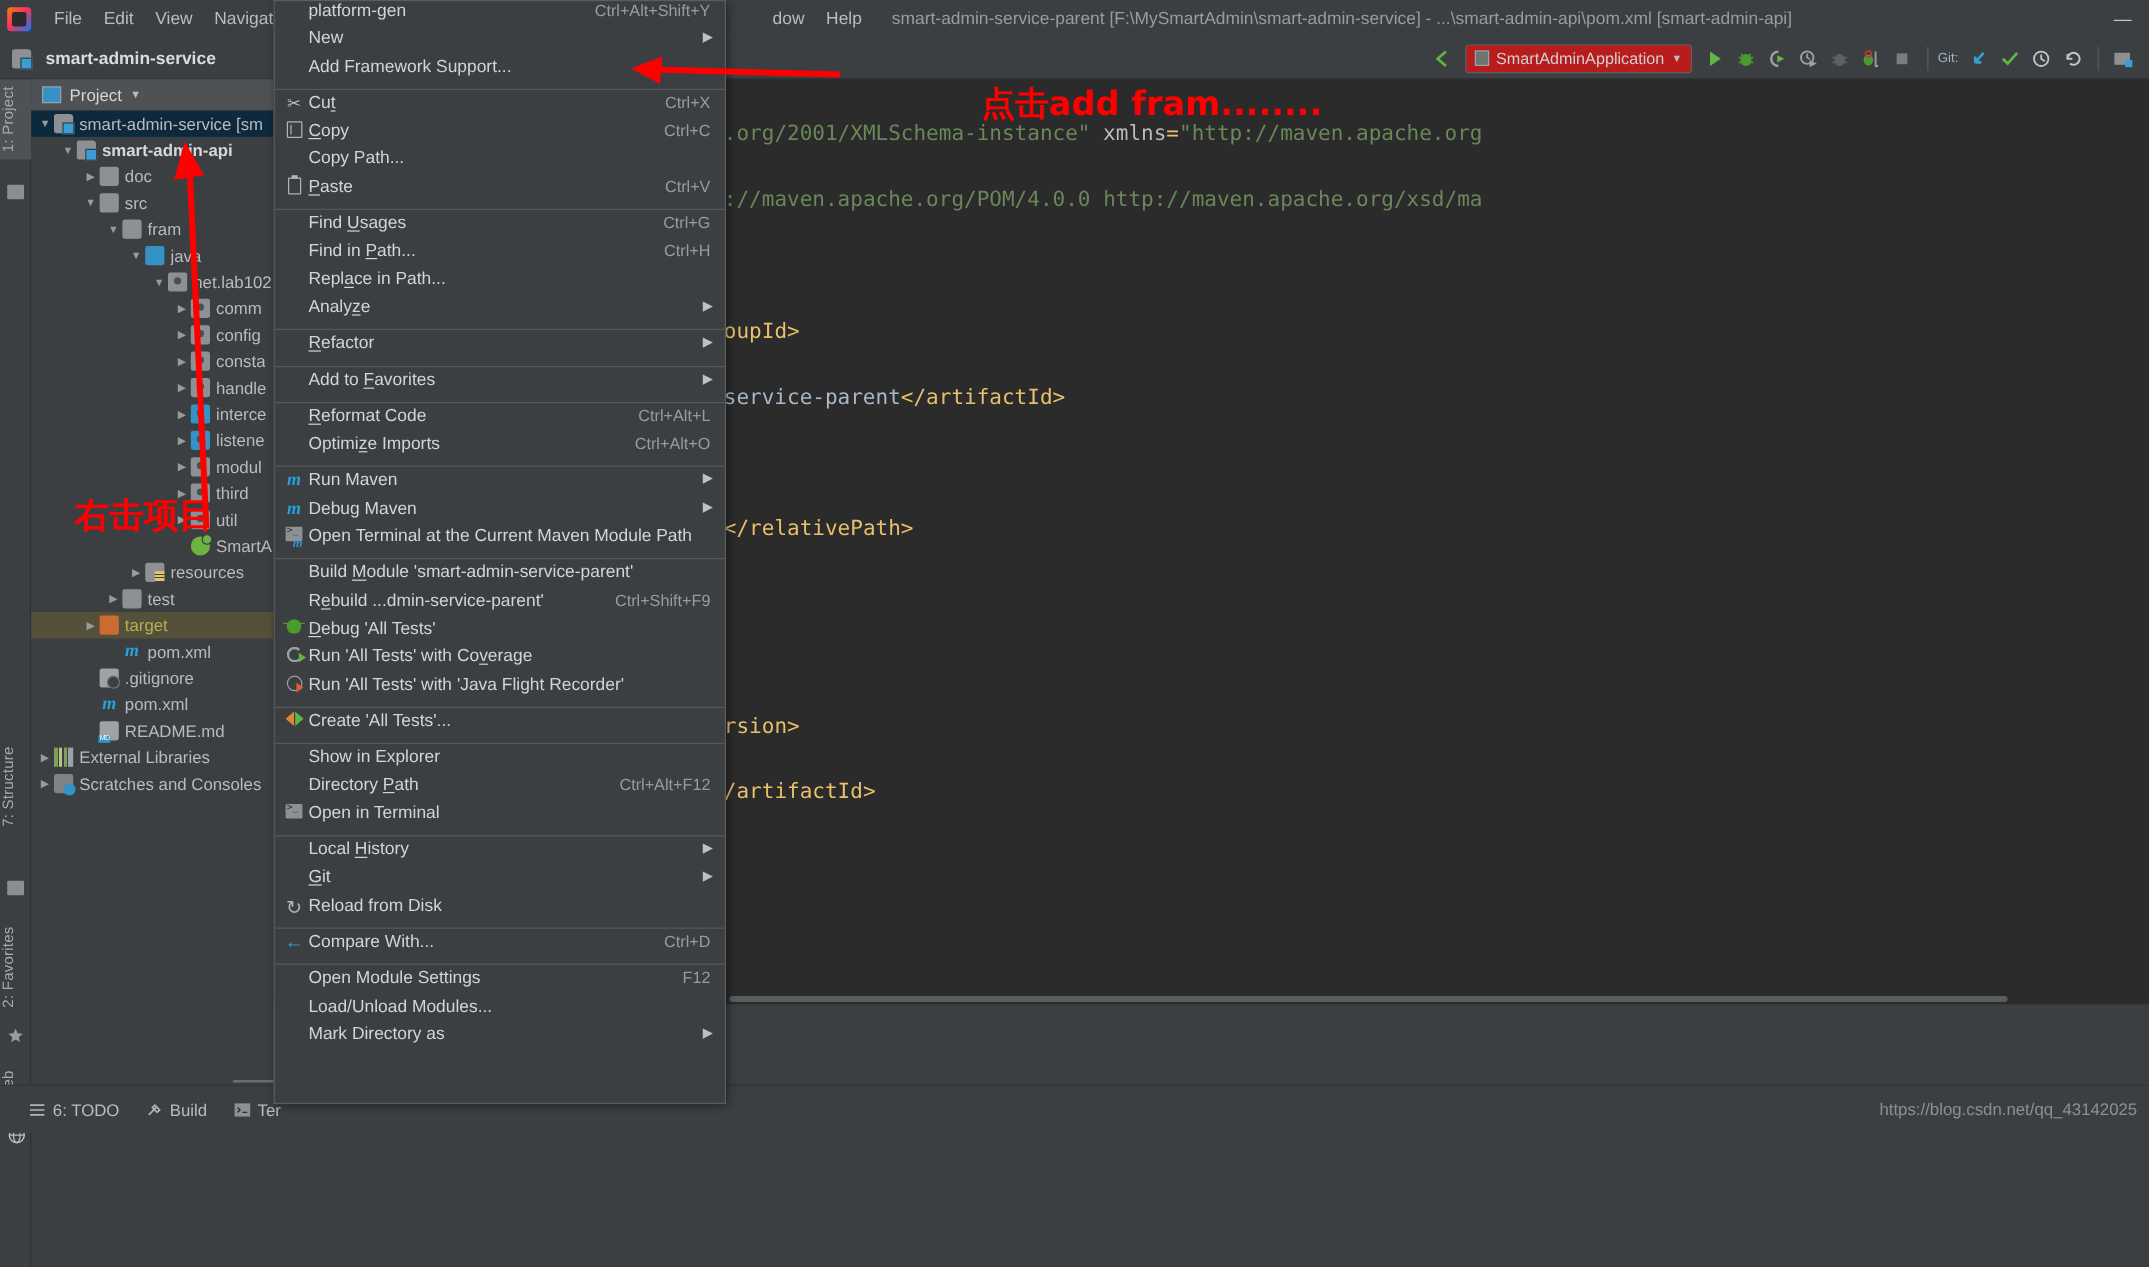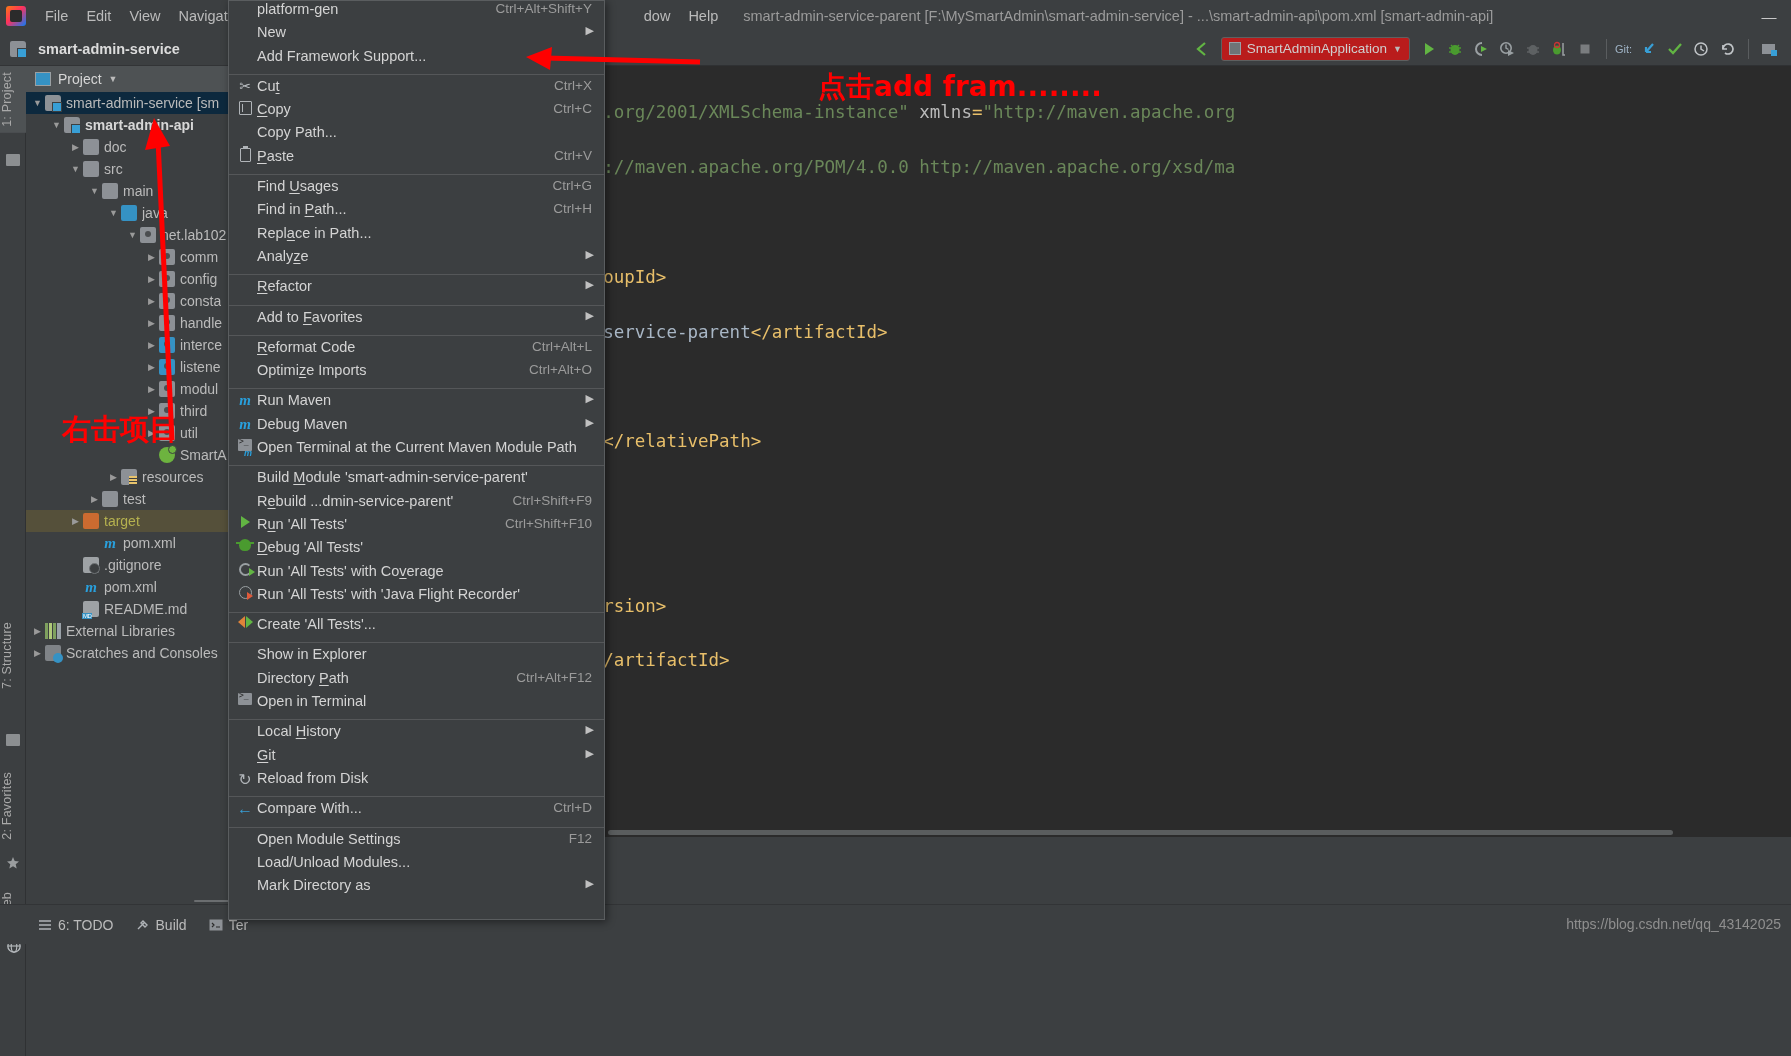--- a/index.html
+++ b/index.html
@@ -174,21 +174,21 @@
     position: absolute; left: 228px; top: 868px; width: 1563px; height: 28px;
     background: #3c3f41; display:flex; align-items:center; padding-left:9px;
     font-size: 14px; color: #a8a8a8;
   }
   .bottom-split {
     position:absolute; left: 26px; top: 898px; width: 1765px; height: 6px; background:#3c3f41;
   }
   .bottom-split .grip{position:absolute;left:168px;top:2px;width:50px;height:2px;background:#6b6e70;border-radius:2px;}
   .statusbar {
     position: absolute; left: 0; top: 904px; width: 1791px; height: 40px;
-    background: #3c3f41; display:flex; align-items:center; gap: 22px; padding-left: 38px;
+    background: #3c3f41; display:flex; align-items:center; gap: 22px; padding-left: 24px;
     font-size: 14px; color: #bbbbbb; border-top: 1px solid #323436;
   }
   .sb-item { display:flex; align-items:center; gap:6px; }
   .watermark {
     position:absolute; right: 10px; top: 904px; height: 40px;
     display:flex; align-items:center; font-size:14px; color:#8f8f8f;
   }
 
   
   .ctxmenu {
@@ -401,21 +401,21 @@
       <div class="trow">
         <span style="width:42px;flex:none"></span>
         <span class="tw">▼</span>
         <span class="ic ic-folder"></span>
         <span class="tlabel">src</span>
       </div>
       <div class="trow">
         <span style="width:61px;flex:none"></span>
         <span class="tw">▼</span>
         <span class="ic ic-folder"></span>
-        <span class="tlabel">main</span>
+        <span class="tlabel">fram</span>
       </div>
       <div class="trow">
         <span style="width:80px;flex:none"></span>
         <span class="tw">▼</span>
         <span class="ic ic-folder blue"></span>
         <span class="tlabel">java</span>
       </div>
       <div class="trow">
         <span style="width:99px;flex:none"></span>
         <span class="tw">▼</span>
@@ -722,27 +722,20 @@
         <span class="micon"></span>
         <span class="mlabel">Build <span class="u">M</span>odule 'smart-admin-service-parent'</span>
       </div>
       <div class="ctxrow">
         <span class="micon"></span>
         <span class="mlabel">R<span class="u">e</span>build ...dmin-service-parent'</span>
         <span class="mkey">Ctrl+Shift+F9</span>
       </div>
       <div class="ctxrow">
         <span class="micon">
-          <span class="mi-play"></span>
-        </span>
-        <span class="mlabel">R<span class="u">u</span>n 'All Tests'</span>
-        <span class="mkey">Ctrl+Shift+F10</span>
-      </div>
-      <div class="ctxrow">
-        <span class="micon">
           <span class="mi-bug"></span>
         </span>
         <span class="mlabel"><span class="u">D</span>ebug 'All Tests'</span>
       </div>
       <div class="ctxrow">
         <span class="micon">
           <span class="mi-cov"></span>
         </span>
         <span class="mlabel">Run 'All Tests' with Co<span class="u">v</span>erage</span>
       </div>

